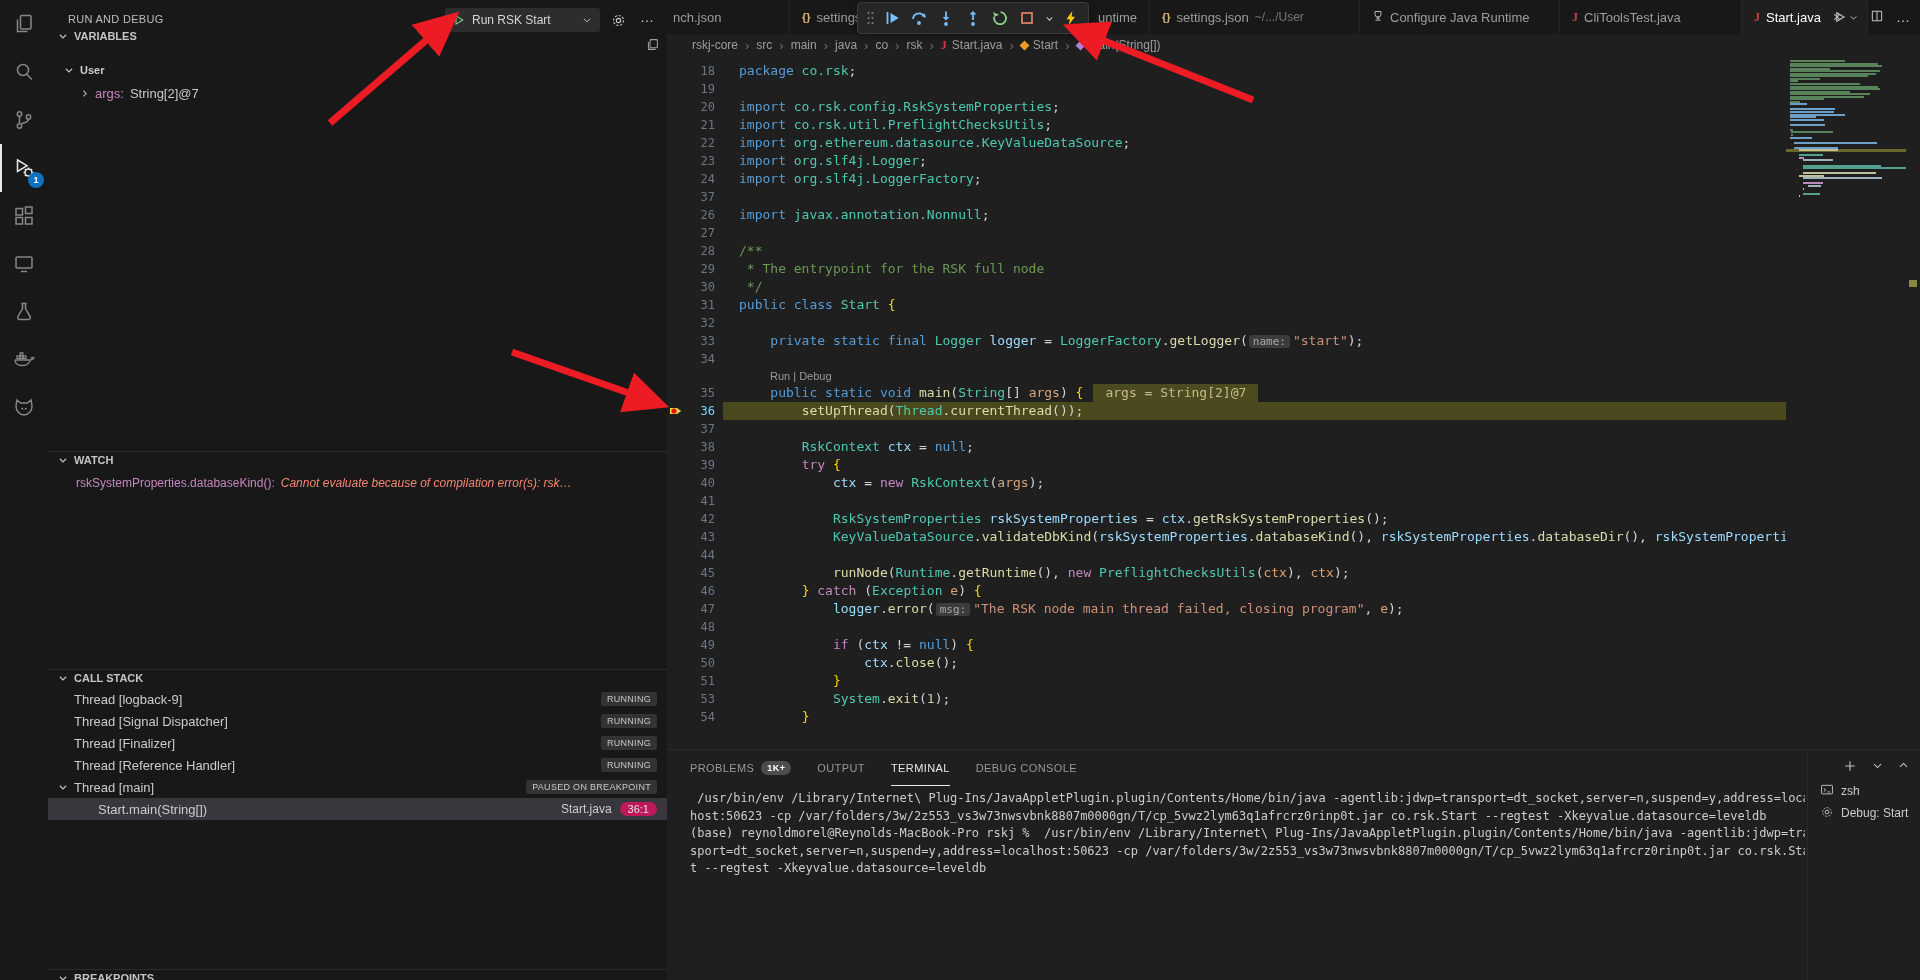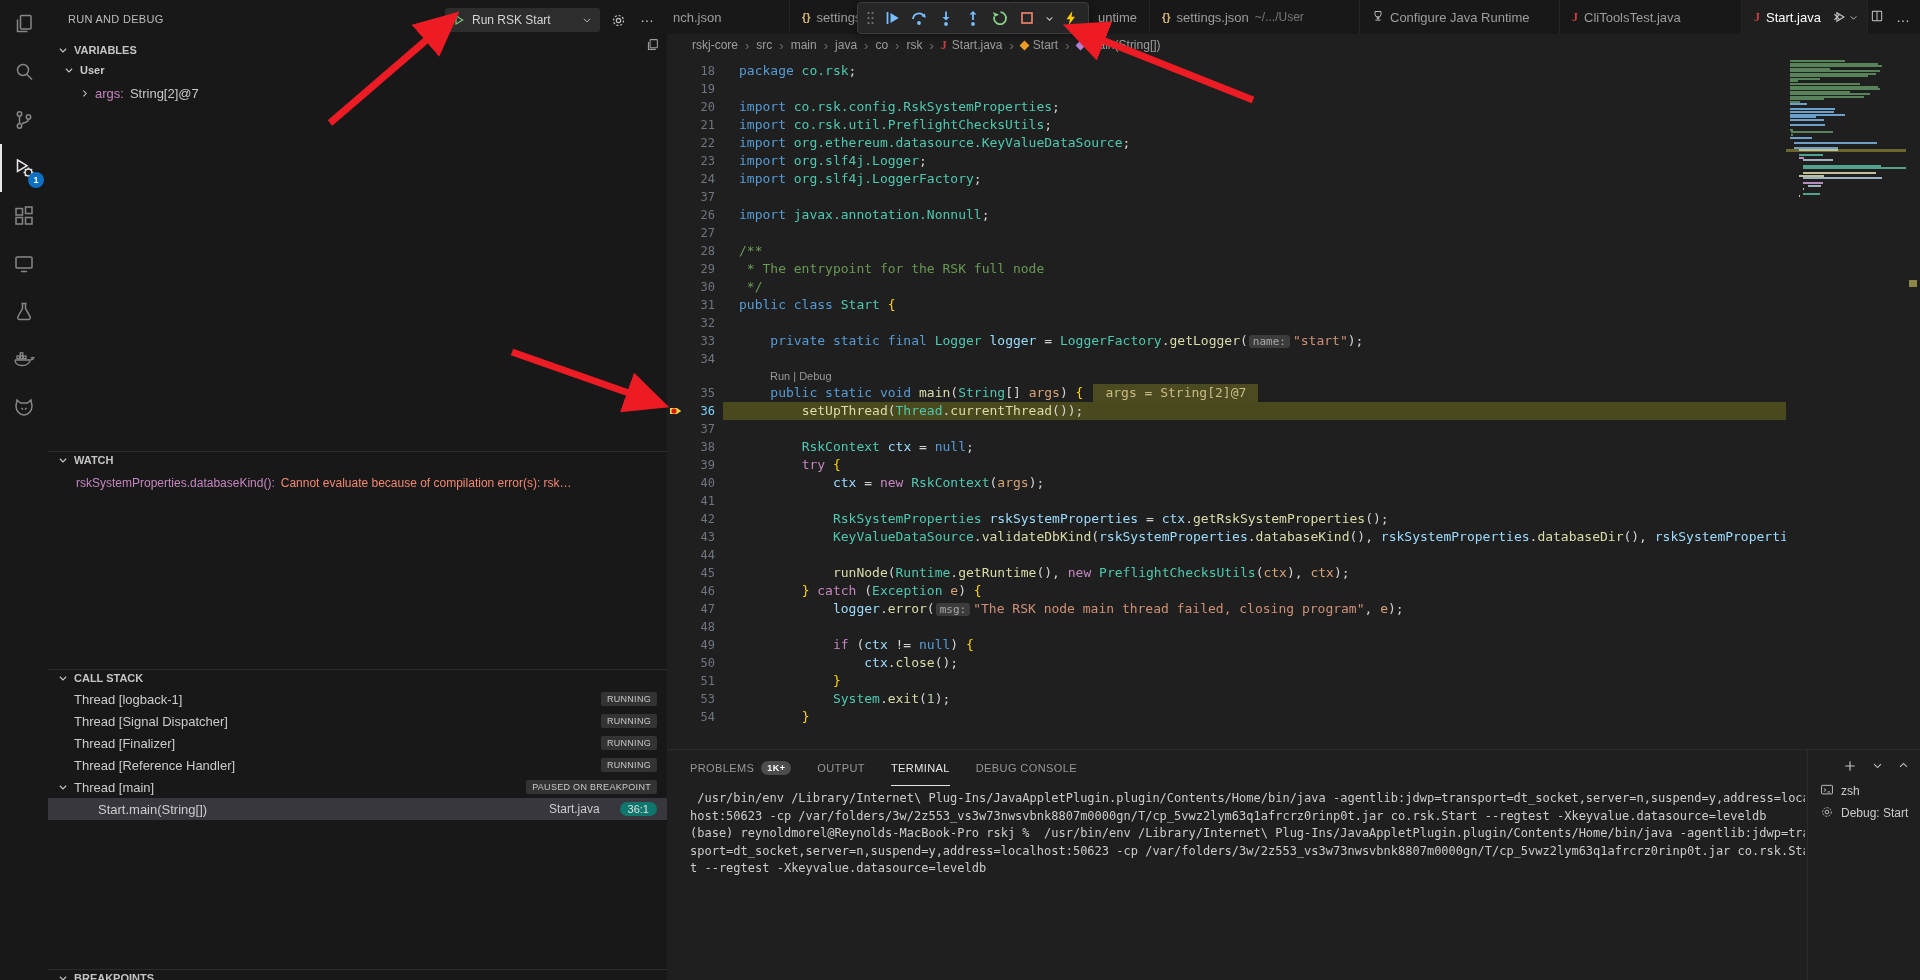--- a/index.html
+++ b/index.html
@@ -21,29 +21,29 @@
   #launch-select .lbl{font-size:12px;color:#d6d6d6;white-space:nowrap;overflow:hidden;flex:1}
   .ghost-ic{color:#c5c5c5;display:flex;align-items:center;justify-content:center}
   #sb-gear{position:absolute;left:563px;top:13px}
   #sb-more{position:absolute;left:592px;top:9px;font-size:14px;color:#c5c5c5}
   #sb-copy{position:absolute;left:598px;top:38px;color:#9d9d9d}
   .sec-h{position:absolute;left:10px;display:flex;align-items:center;gap:6px;font-size:11px;font-weight:bold;color:#c5c5c5}
   .sec-sep{position:absolute;left:0;right:0;height:1px;background:#2b2b2b}
   .tree-row{position:absolute;display:flex;align-items:center;gap:6px;white-space:nowrap}
   .kw-pink{color:#c586c0}
   .val-gray{color:#c8c8c8}
-  .watch-err{color:#f48771;}
+  .watch-err{color:#f48771;font-style:italic}
   #cs-rows{position:absolute;left:0;right:0;top:688px}
   .cs-row{height:22px;display:flex;align-items:center;padding-left:26px;position:relative}
   .cs-row .lbl{font-size:13px;color:#cccccc}
   .badge{margin-left:auto;margin-right:10px;background:#333334;color:#c8c8c8;font-size:9px;
          padding:2px 6px;border-radius:2px;letter-spacing:.3px;white-space:nowrap}
   .cs-frame{background:#37373d;padding-left:50px}
   .cs-frame .file{margin-left:auto;font-size:12px;color:#cccccc}
-  .pill{background:#0f766e;border-radius:9px;padding:1px 8px;font-size:11px;margin:0 10px 0 20px;color:#e0e0e0}
+  .pill{background:#be185d;border-radius:9px;padding:1px 8px;font-size:11px;margin:0 10px 0 8px;color:#e0e0e0}
   .cs-chev{position:absolute;left:10px;display:flex}
 
   
   #main{position:absolute;left:667px;top:0;right:0;bottom:0;background:#1f1f1f}
 
   #tabbar{position:absolute;left:0;right:0;top:0;height:34px;background:#181818;border-bottom:1px solid #1f1f1f;display:flex}
   .tab{height:34px;display:flex;align-items:center;padding:0 12px;border-right:1px solid #252526;background:#181818;
        color:#9d9d9d;font-size:13px;gap:6px;box-sizing:border-box;overflow:hidden;flex:none;white-space:nowrap}
   .tab.active{background:#1f1f1f;color:#ffffff}
   .tab-detail{color:#767676;font-size:12px}
@@ -187,21 +187,21 @@
         </svg>
     </span>
     <span id="sb-more">…</span>
     <span id="sb-copy">
       <svg width="13" height="13" viewBox="0 0 16 16" fill="none" stroke="currentColor" stroke-width="1.3">
           <rect x="5" y="2" width="9" height="10" rx="1"></rect>
           <path d="M3 5v9h9"></path>
         </svg>
     </span>
 
-    <div class="sec-h" style="top:44px">
+    <div class="sec-h" style="top:30px">
       <svg width="10" height="10" viewBox="0 0 16 16">
           <path d="M3 6l5 5 5-5" fill="none" stroke="#c5c5c5" stroke-width="1.8"></path>
         </svg>
       <span>VARIABLES</span>
     </div>
     <div class="tree-row" style="left:16px;top:64px;font-weight:bold;font-size:11px">
       <svg width="10" height="10" viewBox="0 0 16 16">
           <path d="M3 6l5 5 5-5" fill="none" stroke="#c5c5c5" stroke-width="1.8"></path>
         </svg>
       <span>User</span>
@@ -228,21 +228,21 @@
 
     <div class="sec-sep" style="top:669px"></div>
     <div class="sec-h" style="top:672px">
       <svg width="10" height="10" viewBox="0 0 16 16">
           <path d="M3 6l5 5 5-5" fill="none" stroke="#c5c5c5" stroke-width="1.8"></path>
         </svg>
       <span>CALL STACK</span>
     </div>
     <div id="cs-rows">
         <div class="cs-row">
-          <span class="lbl">Thread [logback-1]</span>
+          <span class="lbl">Thread [logback-9]</span>
           <span class="badge">RUNNING</span>
         </div>
         <div class="cs-row">
           <span class="lbl">Thread [Signal Dispatcher]</span>
           <span class="badge">RUNNING</span>
         </div>
         <div class="cs-row">
           <span class="lbl">Thread [Finalizer]</span>
           <span class="badge">RUNNING</span>
         </div>

